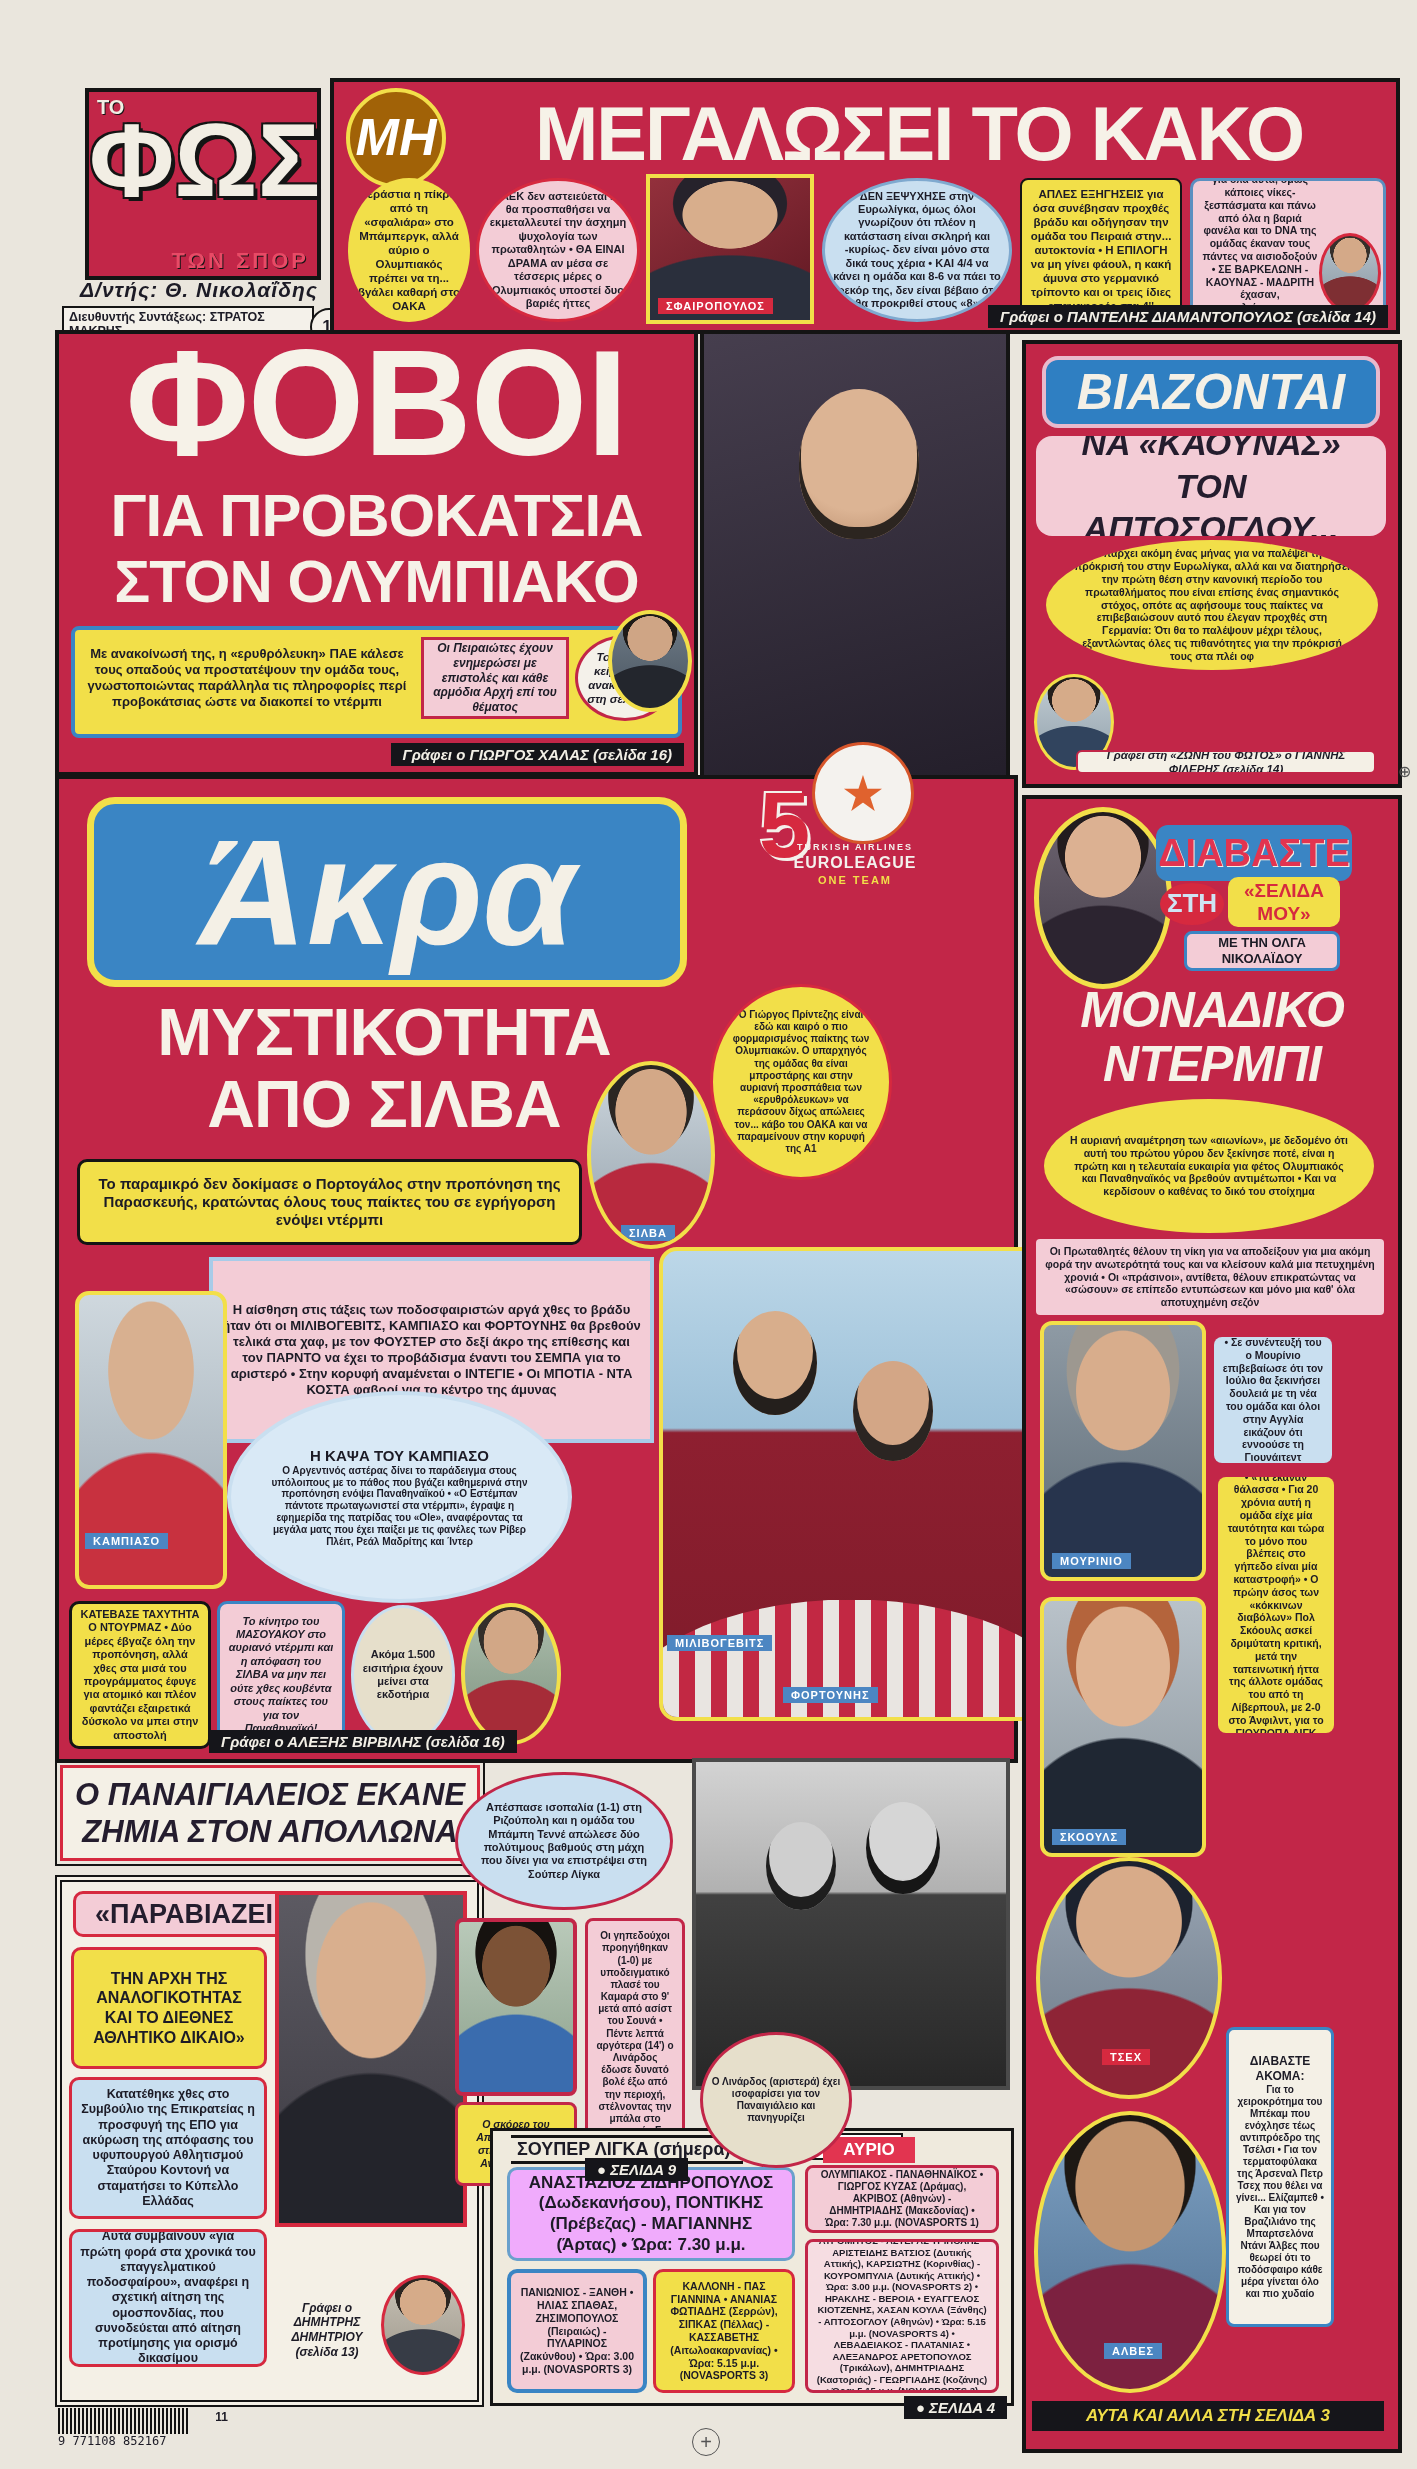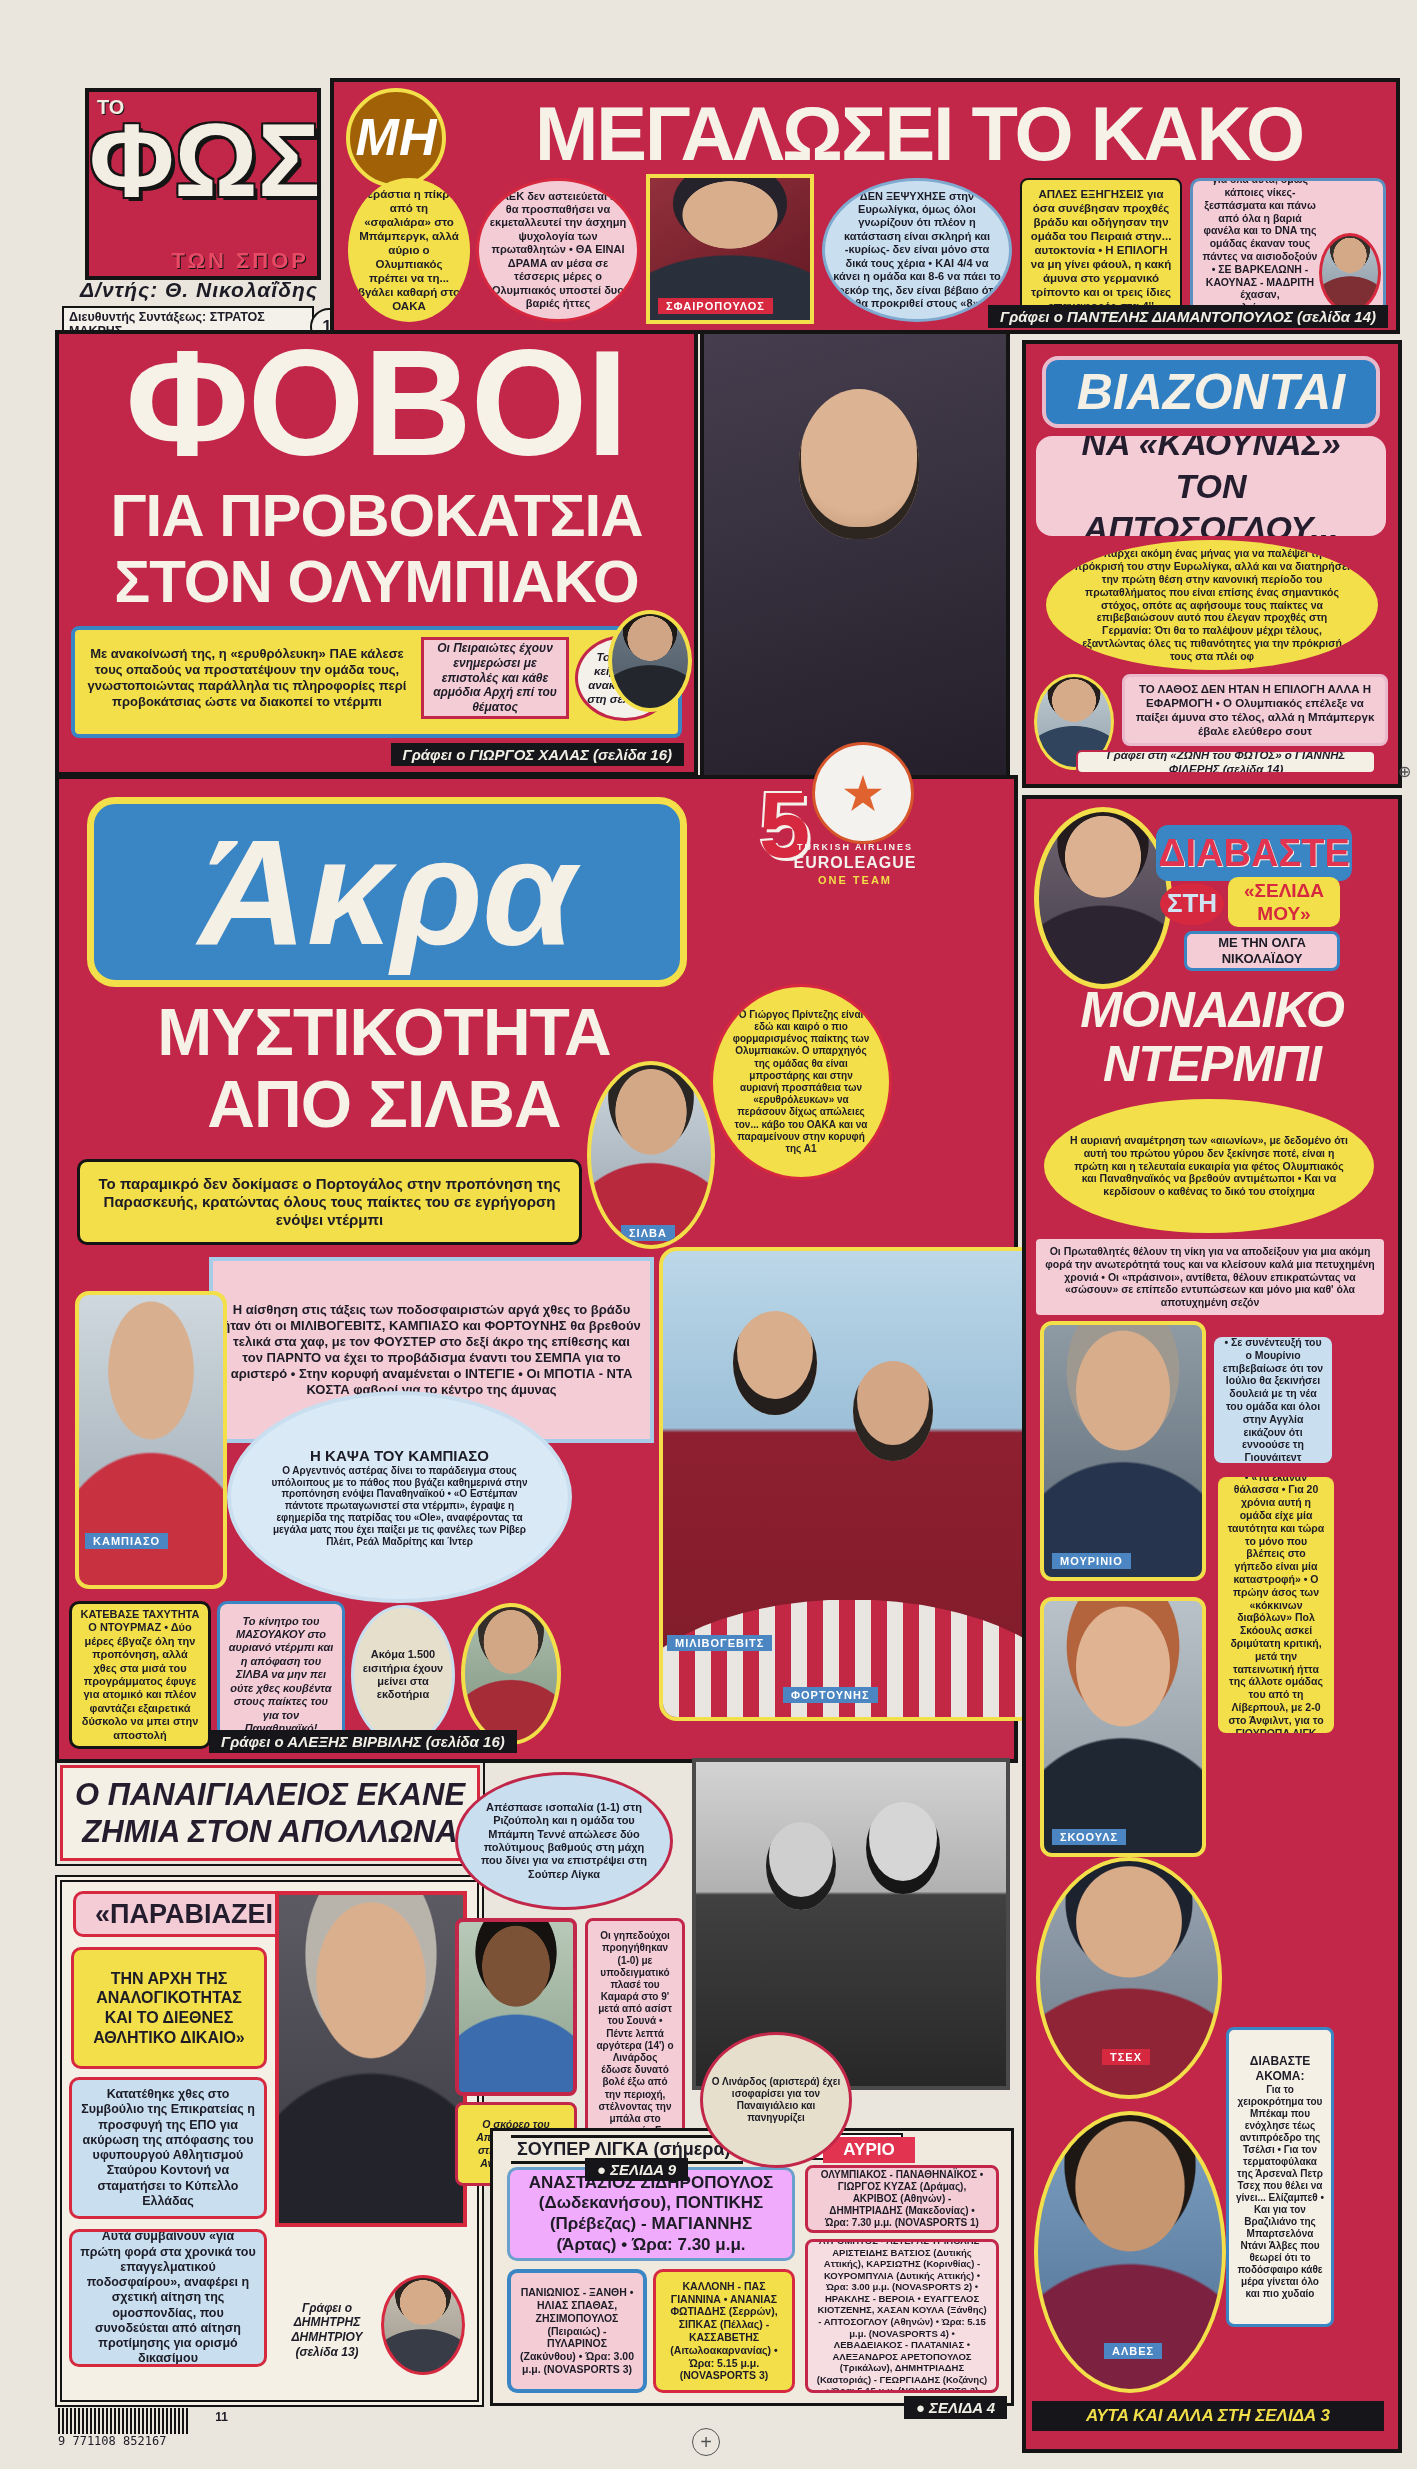--- a/index.html
+++ b/index.html
@@ -116,21 +116,20 @@
   </div>
 
   <div class="abs rd" style="left:1022px;top:340px;width:372px;height:440px;">
     <div class="box" style="left:16px;top:12px;width:338px;height:72px;background:#2f7fc2;border:4px solid #e9b9cc;border-radius:16px;color:#f4f0e6;font-size:50px;font-weight:900;font-style:italic;line-height:1;">ΒΙΑΖΟΝΤΑΙ</div>
     <div class="box pbg" style="left:10px;top:92px;width:350px;height:100px;border-radius:16px;flex-direction:column;color:#241d2e;">
       <div style="font-size:34px;font-weight:900;font-style:italic;line-height:1.25;">ΝΑ «ΚΑΟΥΝΑΣ»</div>
       <div style="font-size:34px;font-weight:900;font-style:italic;line-height:1.25;">ΤΟΝ ΑΠΤΟΣΟΓΛΟΥ...</div>
     </div>
     <div class="box oval ybg" style="left:20px;top:196px;width:332px;height:130px;font-size:10.5px;padding:10px 26px;">Υπάρχει ακόμη ένας μήνας για να παλέψει την πρόκρισή του στην Ευρωλίγκα, αλλά και να διατηρήσει την πρώτη θέση στην κανονική περίοδο του πρωταθλήματος που είναι επίσης ένας σημαντικός στόχος, οπότε ας αφήσουμε τους παίκτες να επιβεβαιώσουν αυτό που έλεγαν προχθές στη Γερμανία: Ότι θα το παλέψουν μέχρι τέλους, εξαντλώντας όλες τις πιθανότητες για την πρόκρισή τους στα πλέι οφ</div>
     <div class="photo bust oval" style="left:8px;top:330px;width:80px;height:96px;border:3px solid #f2df49;--bg:linear-gradient(#c3cdd4,#90a0ab);--hair:#241f1c;--skin:#d6ab89;--shirt:#31445e;"></div>
-    <div class="box pbg" style="left:96px;top:330px;width:266px;height:72px;border:3px solid #e9b9cc;border-radius:8px;font-size:11.5px;">ΤΟ ΛΑΘΟΣ ΔΕΝ ΗΤΑΝ Η ΕΠΙΛΟΓΗ ΑΛΛΑ Η ΕΦΑΡΜΟΓΗ • Ο Ολυμπιακός επέλεξε να παίξει άμυνα στο τέλος, αλλά η Μπάμπεργκ έβαλε ελεύθερο σουτ</div>
     <div class="box" style="left:50px;top:406px;width:300px;height:24px;background:#f4f0e6;border:2px solid #c22648;border-radius:6px;font-size:11.5px;font-style:italic;font-weight:900;padding:2px;">Γράφει στη «ΖΩΝΗ του ΦΩΤΟΣ» ο ΓΙΑΝΝΗΣ ΦΙΛΕΡΗΣ (σελίδα 14)</div>
   </div>
 
   <div class="abs rd" style="left:1022px;top:795px;width:372px;height:1650px;">
     <div class="photo bust oval" style="left:8px;top:8px;width:138px;height:182px;border:5px solid #f2df49;--bg:linear-gradient(#6d6470,#453e4a);--hair:#221c1e;--skin:#dcb192;--shirt:#2c2430;"></div>
     <div class="box" style="left:130px;top:26px;width:196px;height:56px;background:#3a85c4;border-radius:12px;color:#e23450;font-size:38px;font-weight:900;text-shadow:1px 1px 0 #f4f0e6;">ΔΙΑΒΑΣΤΕ</div>
     <div class="box" style="left:134px;top:84px;width:64px;height:42px;background:#d6293f;border-radius:50%;color:#cfe3f2;font-size:26px;font-weight:900;">ΣΤΗ</div>
     <div class="box ybg" style="left:202px;top:78px;width:112px;height:50px;border-radius:10px;color:#d6293f;font-size:19px;font-weight:900;">«ΣΕΛΙΔΑ ΜΟΥ»</div>
     <div class="box pbg" style="left:158px;top:132px;width:156px;height:40px;border:3px solid #3a85c4;border-radius:8px;font-size:13px;font-weight:900;">ΜΕ ΤΗΝ ΟΛΓΑ ΝΙΚΟΛΑΪΔΟΥ</div>
     <div class="headline" style="top:186px;font-size:50px;font-style:italic;">ΜΟΝΑΔΙΚΟ</div>

